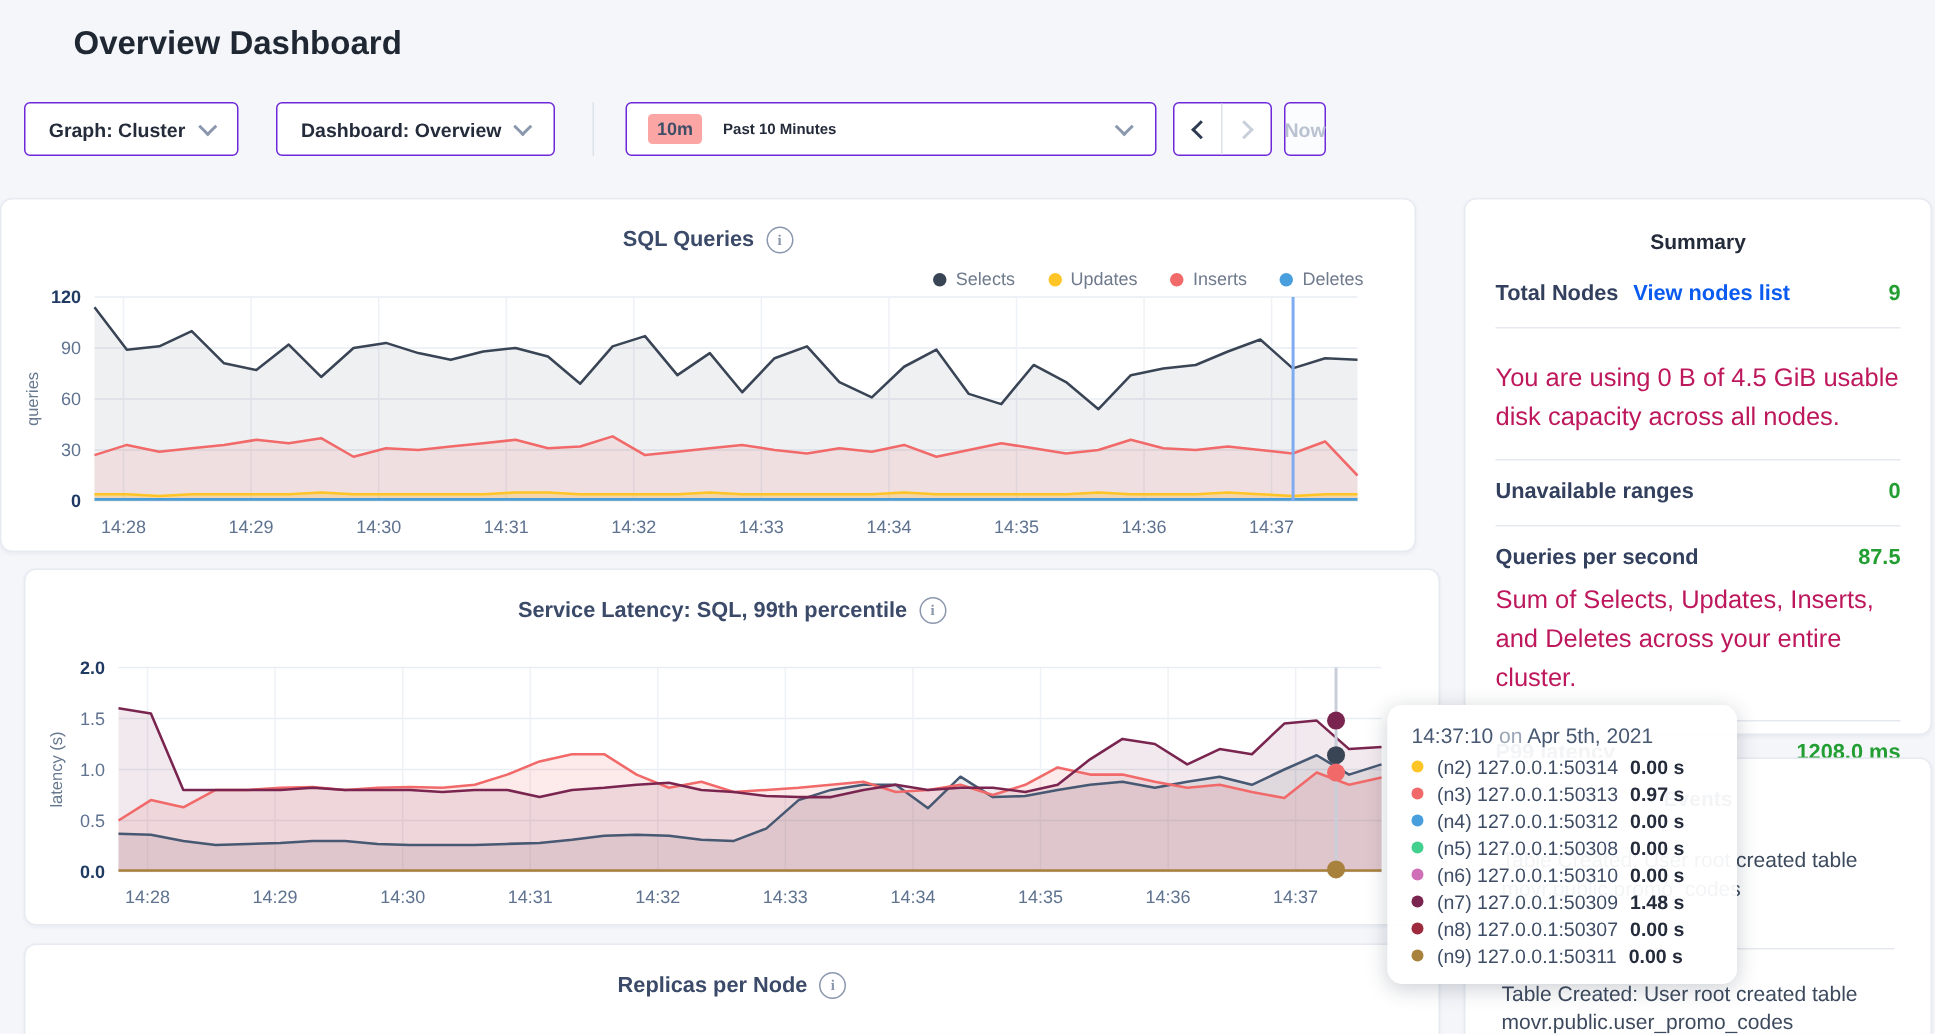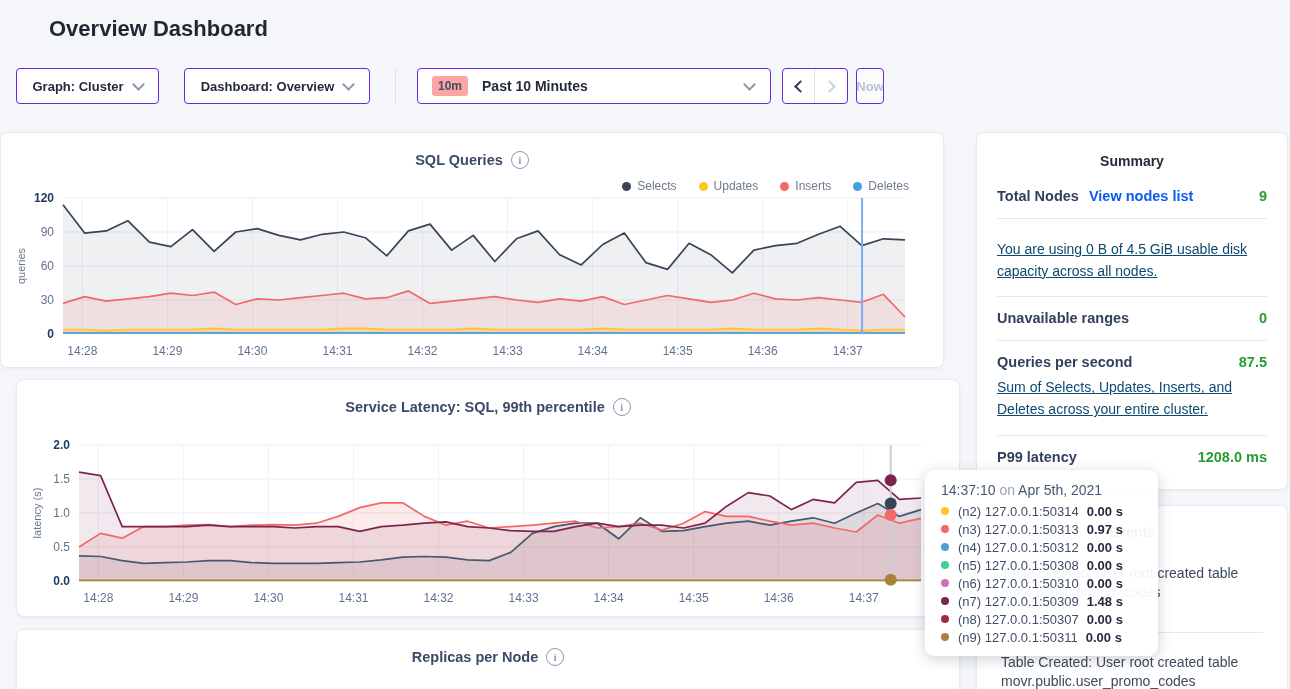--- a/index.html
+++ b/index.html
@@ -13,21 +13,21 @@
   .chev{display:inline-block;width:7px;height:7px;border-right:2px solid #8a97ad;border-bottom:2px solid #8a97ad;}
   .chev-down{transform:rotate(45deg);margin-left:10px;margin-top:-3px;}
   .chev-left{transform:rotate(135deg);border-color:#2c3a52;margin-left:3px;}
   .chev-right{transform:rotate(-45deg);border-color:#c8cfdb;margin-right:3px;}
   #dd-graph{left:16px;width:143px;}
   #dd-dashboard{left:184px;width:186px;}
   .tb-divider{position:absolute;left:395px;top:68px;width:1px;height:36px;background:#dde2ea;}
   #time-selector{left:417px;width:354px;justify-content:flex-start;padding:0 14px;}
   .time-badge{background:#fca5a5;border-radius:3px;font-size:12px;font-weight:bold;color:#3f4e66;
               padding:3px 6px;margin-right:14px;}
-  #time-selector .btn-label{font-size:14px;}
+  #time-selector .btn-label{font-size:10px;}
   #time-selector .chev-down{position:absolute;right:16px;}
   #arrow-group{left:782px;width:66px;padding:0;}
   .arrow-half{width:33px;height:100%;display:flex;align-items:center;justify-content:center;box-sizing:border-box;}
   .arrow-half:first-child{border-right:1px solid #dde2ea;}
   #now-btn{left:856px;width:28px;background:#fbfcfe;}
   #now-btn .btn-label{color:#b9c2d0;}
   
   .card{position:absolute;background:#fff;border:1px solid #e7ebf1;border-radius:8px;
         box-shadow:0 1px 3px rgba(40,55,80,0.06);box-sizing:border-box;}
   #card-sql{left:0;top:132px;width:944px;height:236px;}
@@ -45,21 +45,21 @@
   .legend-dot{width:9px;height:9px;border-radius:50%;}
   svg.chart{position:absolute;left:0;top:56px;}
   
   .summary-title{text-align:center;font-size:14px;font-weight:bold;color:#242b3a;padding:20px 0 6px;}
   .sum-row{border-bottom:1px solid #e6eaf0;padding:13px 0 14px;}
   .sum-row:last-child{border-bottom:none;}
   .sum-main{display:flex;align-items:center;}
   .sum-label{font-size:14.5px;font-weight:bold;color:#32405e;}
   .sum-link{font-size:14.5px;font-weight:bold;color:#0a5bf0;margin-left:10px;cursor:pointer;}
   .sum-value{margin-left:auto;font-size:14.5px;font-weight:bold;color:#239e32;}
-  .sum-desc{font-size:14px;color:#0c4a6e;line-height:1.55;margin-top:7px;text-decoration:underline;}
+  .sum-desc{font-size:17px;color:#be185d;line-height:1.55;margin-top:7px;}
   
   .events-title{text-align:center;font-size:14px;font-weight:bold;color:#3b4a68;padding:18px 0 4px;}
   .event-item{font-size:14px;color:#3d4a5e;line-height:1.35;margin-top:20px;}
   .event-divider{height:1px;background:#e6eaf0;margin:30px 0 0;}
   
   #tooltip{position:absolute;left:925px;top:470px;width:233px;background:rgba(255,255,255,0.94);
            border-radius:10px;box-shadow:0 3px 14px rgba(30,40,60,0.22);padding:12px 16px 10px;
            z-index:10;box-sizing:border-box;}
   .tt-header{font-size:14px;color:#475872;margin-bottom:4px;}
   .tt-on{color:#9aa5b5;}

